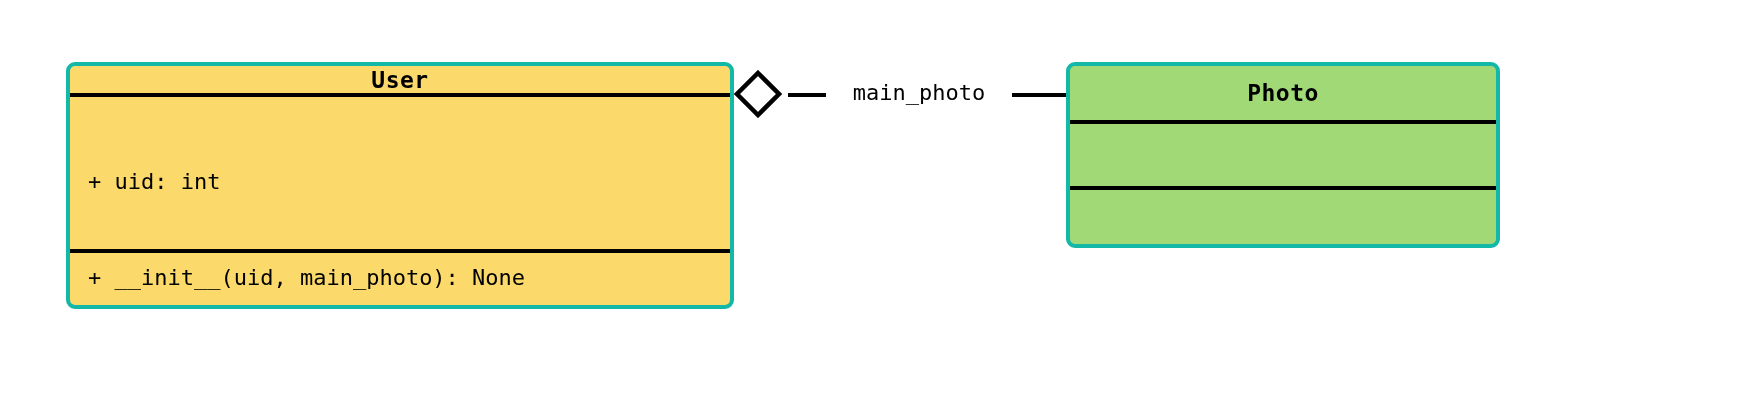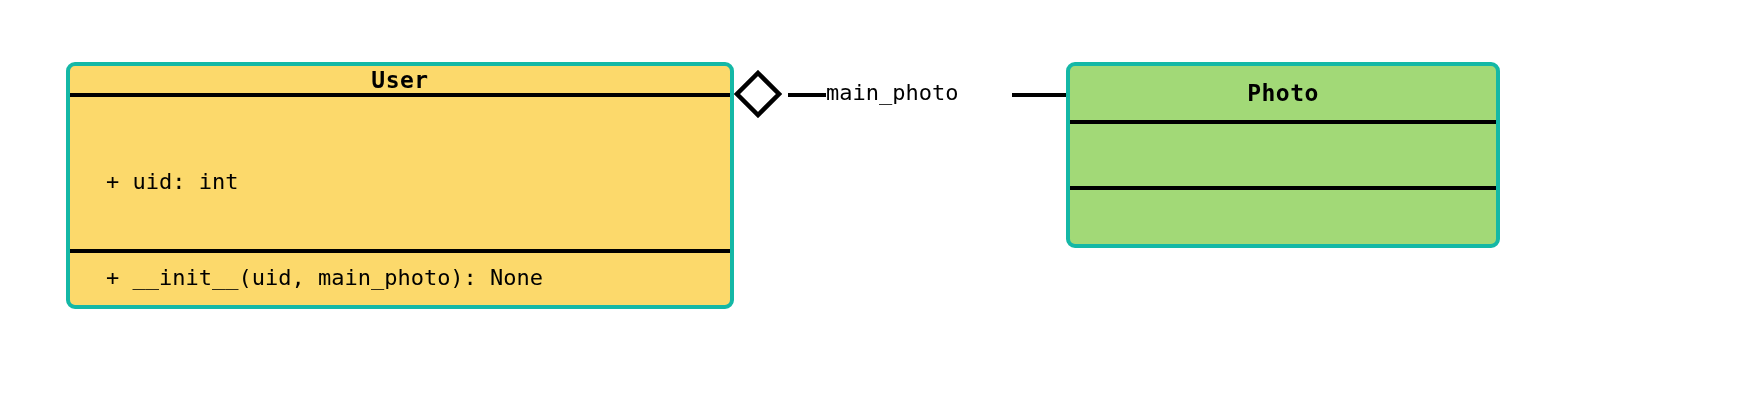--- a/index.html
+++ b/index.html
@@ -36,21 +36,21 @@
     align-items: center;
     justify-content: center;
     font-weight: bold;
     font-size: 23px;
     letter-spacing: 0.5px;
     color: #000000;
     border-bottom: 4px solid #000000;
   }
   .uml-compartment {
     box-sizing: border-box;
-    padding: 10px 18px 12px 36px;
+    padding: 10px 18px 12px 18px;
     font-size: 22px;
     line-height: 30px;
     color: #000000;
     white-space: pre;
   }
   .uml-compartment + .uml-compartment {
     border-top: 4px solid #000000;
   }
   .uml-compartment.empty {
     padding: 0;
@@ -101,20 +101,21 @@
     top: 70px;
     width: 48px;
     height: 48px;
   }
 
   #rel-label {
     position: absolute;
     left: 826px;
     top: 80px;
     width: 186px;
+    text-align: center;
     font-size: 22px;
     line-height: 26px;
     color: #000000;
     background: #ffffff;
     white-space: pre;
   }
 </style>
 </head>
 <body>
 

